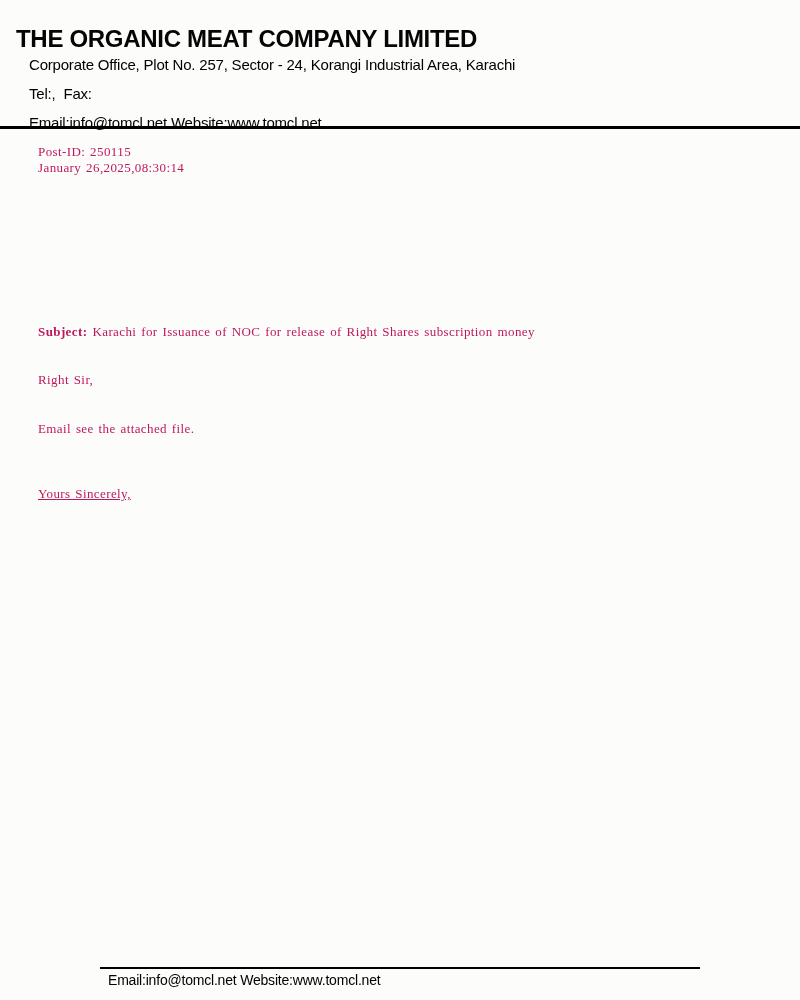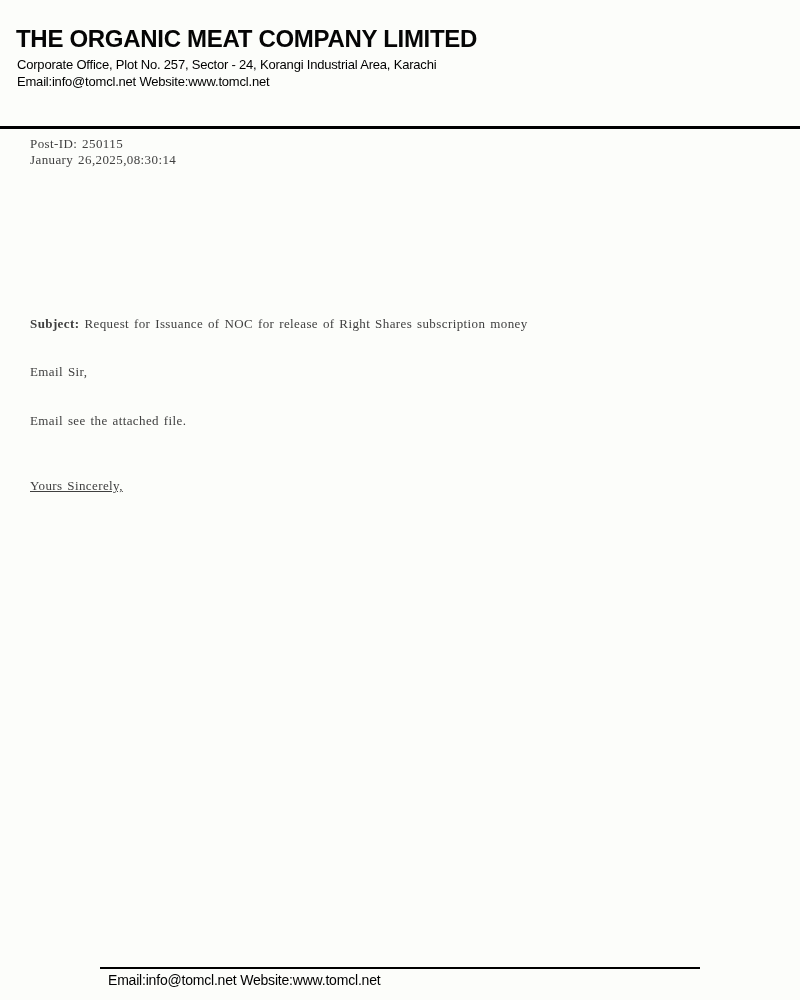--- a/index.html
+++ b/index.html
@@ -29,23 +29,23 @@
   .company-name {
     margin: 0;
     font-size: 24px;
     font-weight: bold;
     line-height: 29px;
     letter-spacing: -0.3px;
     color: #050505;
     white-space: nowrap;
   }
   .hsub {
-    margin: 0;
+    margin: 12px;
     padding-left: 1px;
-    font-size: 13px;
+    font-size: 15px;
     line-height: 17px;
     letter-spacing: -0.2px;
     white-space: pre-wrap;
   }
   .hsub-first {
     margin-top: 3px;
   }
   
   .rule-top {
     position: absolute;
@@ -60,27 +60,27 @@
     left: 100px;
     top: 967px;
     width: 600px;
     height: 2px;
     background: #000000;
   }
   
   .serif-block {
     position: absolute;
     left: 30px;
-    margin: 0;
+    margin: 8px;
     font-family: "Liberation Serif", serif;
     font-size: 13px;
     line-height: 16px;
     letter-spacing: 0.4px;
     word-spacing: 1.2px;
-    color: #404040;
+    color: #be185d;
     white-space: nowrap;
   }
   .meta-block      { top: 136px; }
   .recipient-block { top: 186px; }
   .subject-line    { top: 316px; }
   .salutation      { top: 364px; }
   .body-line       { top: 413px; }
   .closing         { top: 478px; text-decoration: underline; }
   .bold {
     font-weight: bold;
@@ -101,36 +101,37 @@
   }
 </style>
 </head>
 <body>
 
 <div class="page">
 
   <header class="letterhead">
     <h1 class="company-name">THE ORGANIC MEAT COMPANY LIMITED</h1>
     <div class="hsub hsub-first">Corporate Office, Plot No. 257, Sector - 24, Korangi Industrial Area, Karachi</div>
+    <div class="hsub">Tel:,  Fax:</div>
     <div class="hsub">Email:info@tomcl.net Website:www.tomcl.net</div>
   </header>
 
   <div class="rule-top"></div>
 
   <div class="serif-block meta-block">
     <div>Post-ID: 250115</div>
     <div>January 26,2025,08:30:14</div>
   </div>
 
 
   <p class="serif-block subject-line">
-    <span class="bold subject-label">Subject:</span><span>Request for Issuance of NOC for release of Right Shares subscription money</span>
+    <span class="bold subject-label">Subject:</span><span>Karachi for Issuance of NOC for release of Right Shares subscription money</span>
   </p>
 
-  <p class="serif-block salutation">Email Sir,</p>
+  <p class="serif-block salutation">Right Sir,</p>
 
   <p class="serif-block body-line">Email see the attached file.</p>
 
   <p class="serif-block closing">Yours Sincerely,</p>
 
   <div class="rule-footer"></div>
 
   <div class="footer-contact">Email:info@tomcl.net Website:www.tomcl.net</div>
 
 </div>

